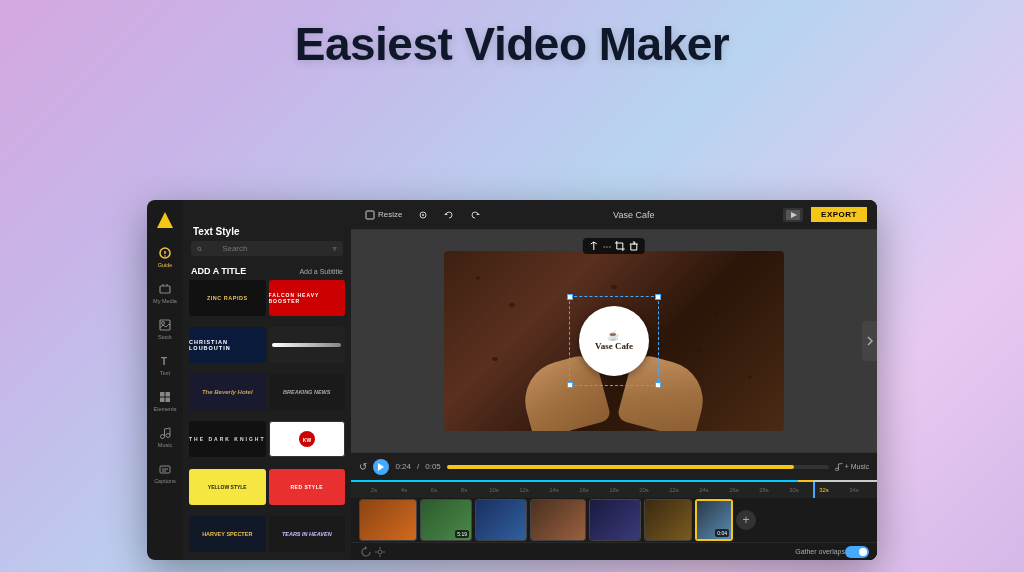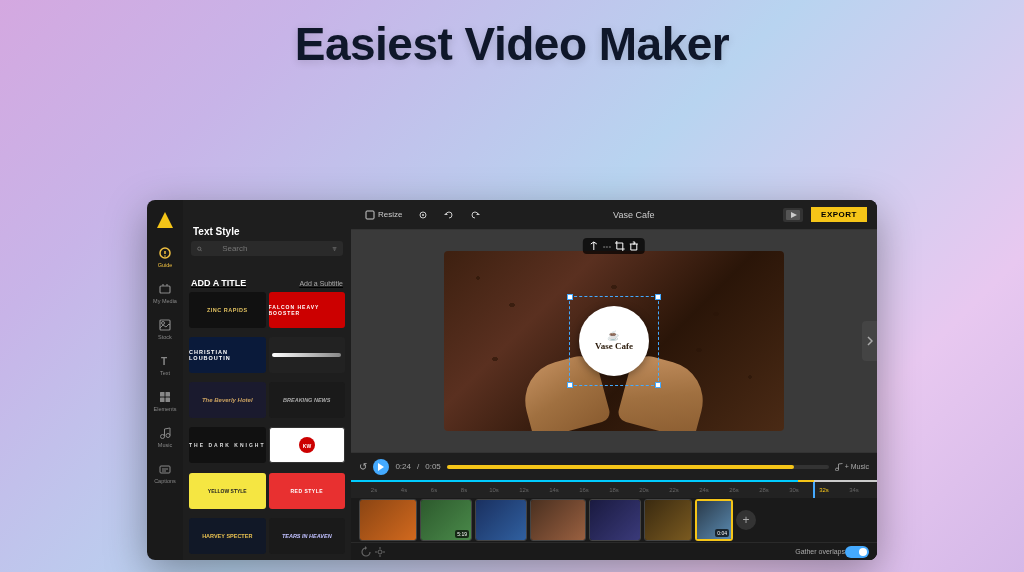--- a/index.html
+++ b/index.html
@@ -94,21 +94,21 @@
 
     .panel-header {
       padding: 8px 10px 4px;
       color: white;
       font-size: 10px;
       font-weight: bold;
       margin-top: 18px;
     }
 
     .panel-search {
-      margin: 0 8px 18px;
+      margin: 0 8px 6px;
       display: flex;
       align-items: center;
       background: #2a2a2a;
       border-radius: 3px;
       padding: 3px 6px;
       gap: 20px;
     }
 
     .panel-search input {
       background: none;
@@ -117,21 +117,20 @@
       color: #aaa;
       font-size: 8px;
       width: 100%;
     }
 
     .add-title-bar {
       display: flex;
       align-items: center;
       justify-content: space-between;
       padding: 4px 8px;
-      text-decoration: underline;
     }
 
     .add-title-text {
       color: white;
       font-size: 9px;
       font-weight: bold;
     }
 
     .add-subtitle-text {
       color: #aaa;

